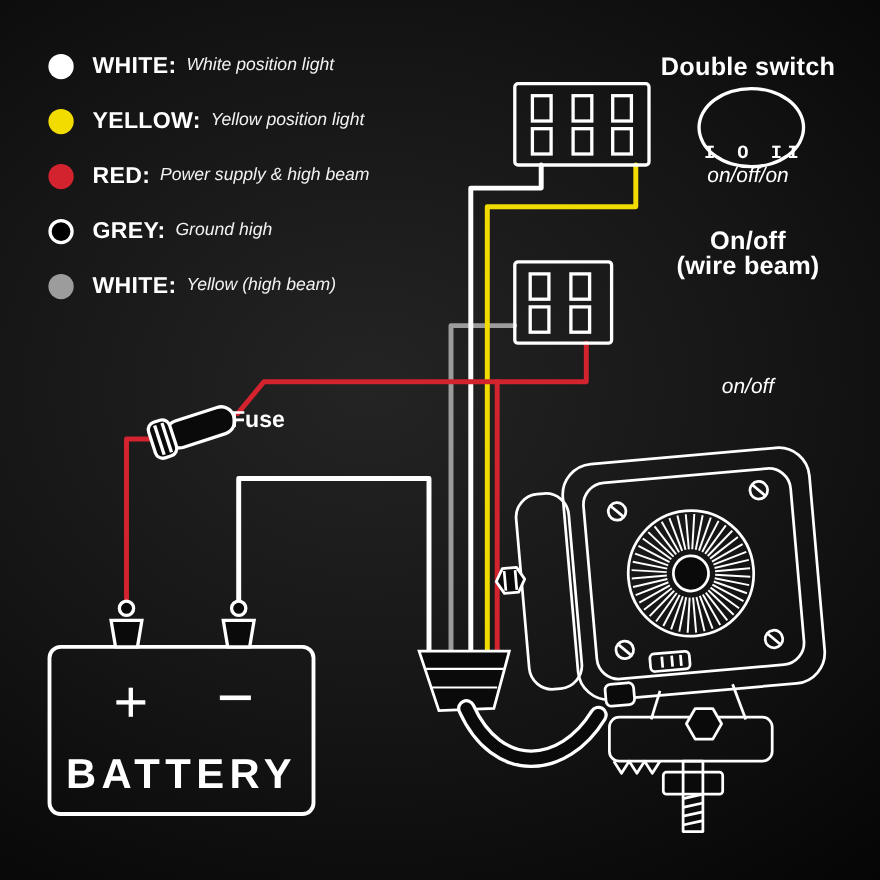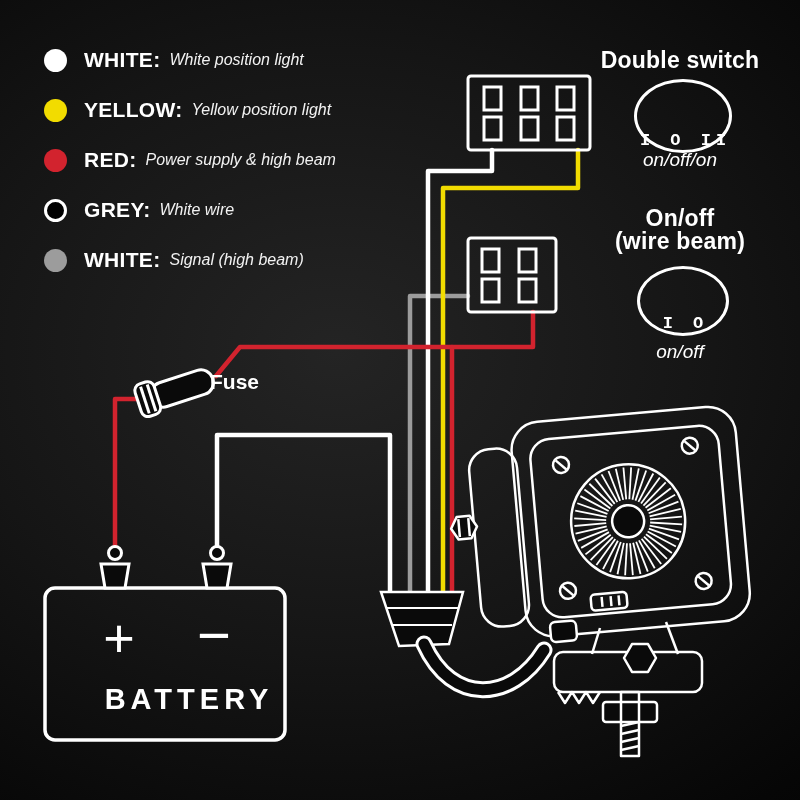--- a/index.html
+++ b/index.html
@@ -18,21 +18,21 @@
   .legend-label{font-weight:bold;font-size:21px;color:#fff;margin-left:17px;letter-spacing:.3px;white-space:nowrap;}
   .legend-desc{font-style:italic;font-size:16px;color:#f2f2f2;margin-left:9px;white-space:nowrap;}
 
   .sw-title{left:588px;width:184px;text-align:center;font-weight:bold;font-size:23px;letter-spacing:.2px;}
   .sw-mode{left:588px;width:184px;text-align:center;font-style:italic;font-size:19px;}
   .rocker{position:absolute;z-index:2;border:3px solid #fff;border-radius:50%;
           display:flex;align-items:flex-end;justify-content:center;font-family:Liberation Mono, monospace;}
   .markings{font-weight:bold;font-size:17px;color:#fff;letter-spacing:5px;text-indent:5px;white-space:pre;}
 
   .fuse-label{left:210px;top:370px;font-weight:bold;font-size:21px;}
-  .battery-label{left:45px;top:683px;width:240px;text-align:center;font-weight:bold;font-size:29px;letter-spacing:5px;margin-left:24px;}
+  .battery-label{left:45px;top:683px;width:240px;text-align:center;font-weight:bold;font-size:38px;letter-spacing:5px;}
   .battery-plus{left:94px;top:611px;width:50px;text-align:center;font-size:54px;line-height:54px;font-weight:400;}
   .battery-minus{left:188px;top:606px;width:52px;text-align:center;font-size:58px;line-height:58px;font-weight:400;}
 </style>
 </head>
 <body>
 
 <div class="stage">
 
   <svg width="800" height="800" viewBox="0 0 800 800">
 
@@ -206,40 +206,37 @@
       <span class="legend-desc">Yellow position light</span>
     </div>
     <div class="legend-row">
       <span class="dot" style="background: rgb(210, 35, 46);"></span>
       <span class="legend-label">RED:</span>
       <span class="legend-desc">Power supply &amp; high beam</span>
     </div>
     <div class="legend-row">
       <span class="dot outlined" style="background: rgb(0, 0, 0);"></span>
       <span class="legend-label">GREY:</span>
-      <span class="legend-desc">White wire</span>
+      <span class="legend-desc">Ground high</span>
     </div>
     <div class="legend-row">
       <span class="dot" style="background: rgb(156, 156, 156);"></span>
       <span class="legend-label">WHITE:</span>
-      <span class="legend-desc">Signal (high beam)</span>
+      <span class="legend-desc">Yellow (high beam)</span>
     </div>
   </div>
 
   <div class="txt sw-title" style="top:47px">Double switch</div>
   <div class="rocker" style="left:634px;top:79px;width:92px;height:68px">
     <span class="markings">I O II</span>
   </div>
   <div class="txt sw-mode" style="top:149px">on/off/on</div>
 
   <div class="txt sw-title" style="top:205px">On/off</div>
   <div class="txt sw-title" style="top:228px">(wire beam)</div>
-  <div class="rocker" style="left:637px;top:266px;width:86px;height:64px">
-    <span class="markings">I O</span>
-  </div>
   <div class="txt sw-mode" style="top:341px">on/off</div>
 
   <div class="txt fuse-label">Fuse</div>
   <div class="txt battery-label">BATTERY</div>
   <div class="txt battery-plus">+</div>
   <div class="txt battery-minus">−</div>
 
 </div>
 
 </body></html>

